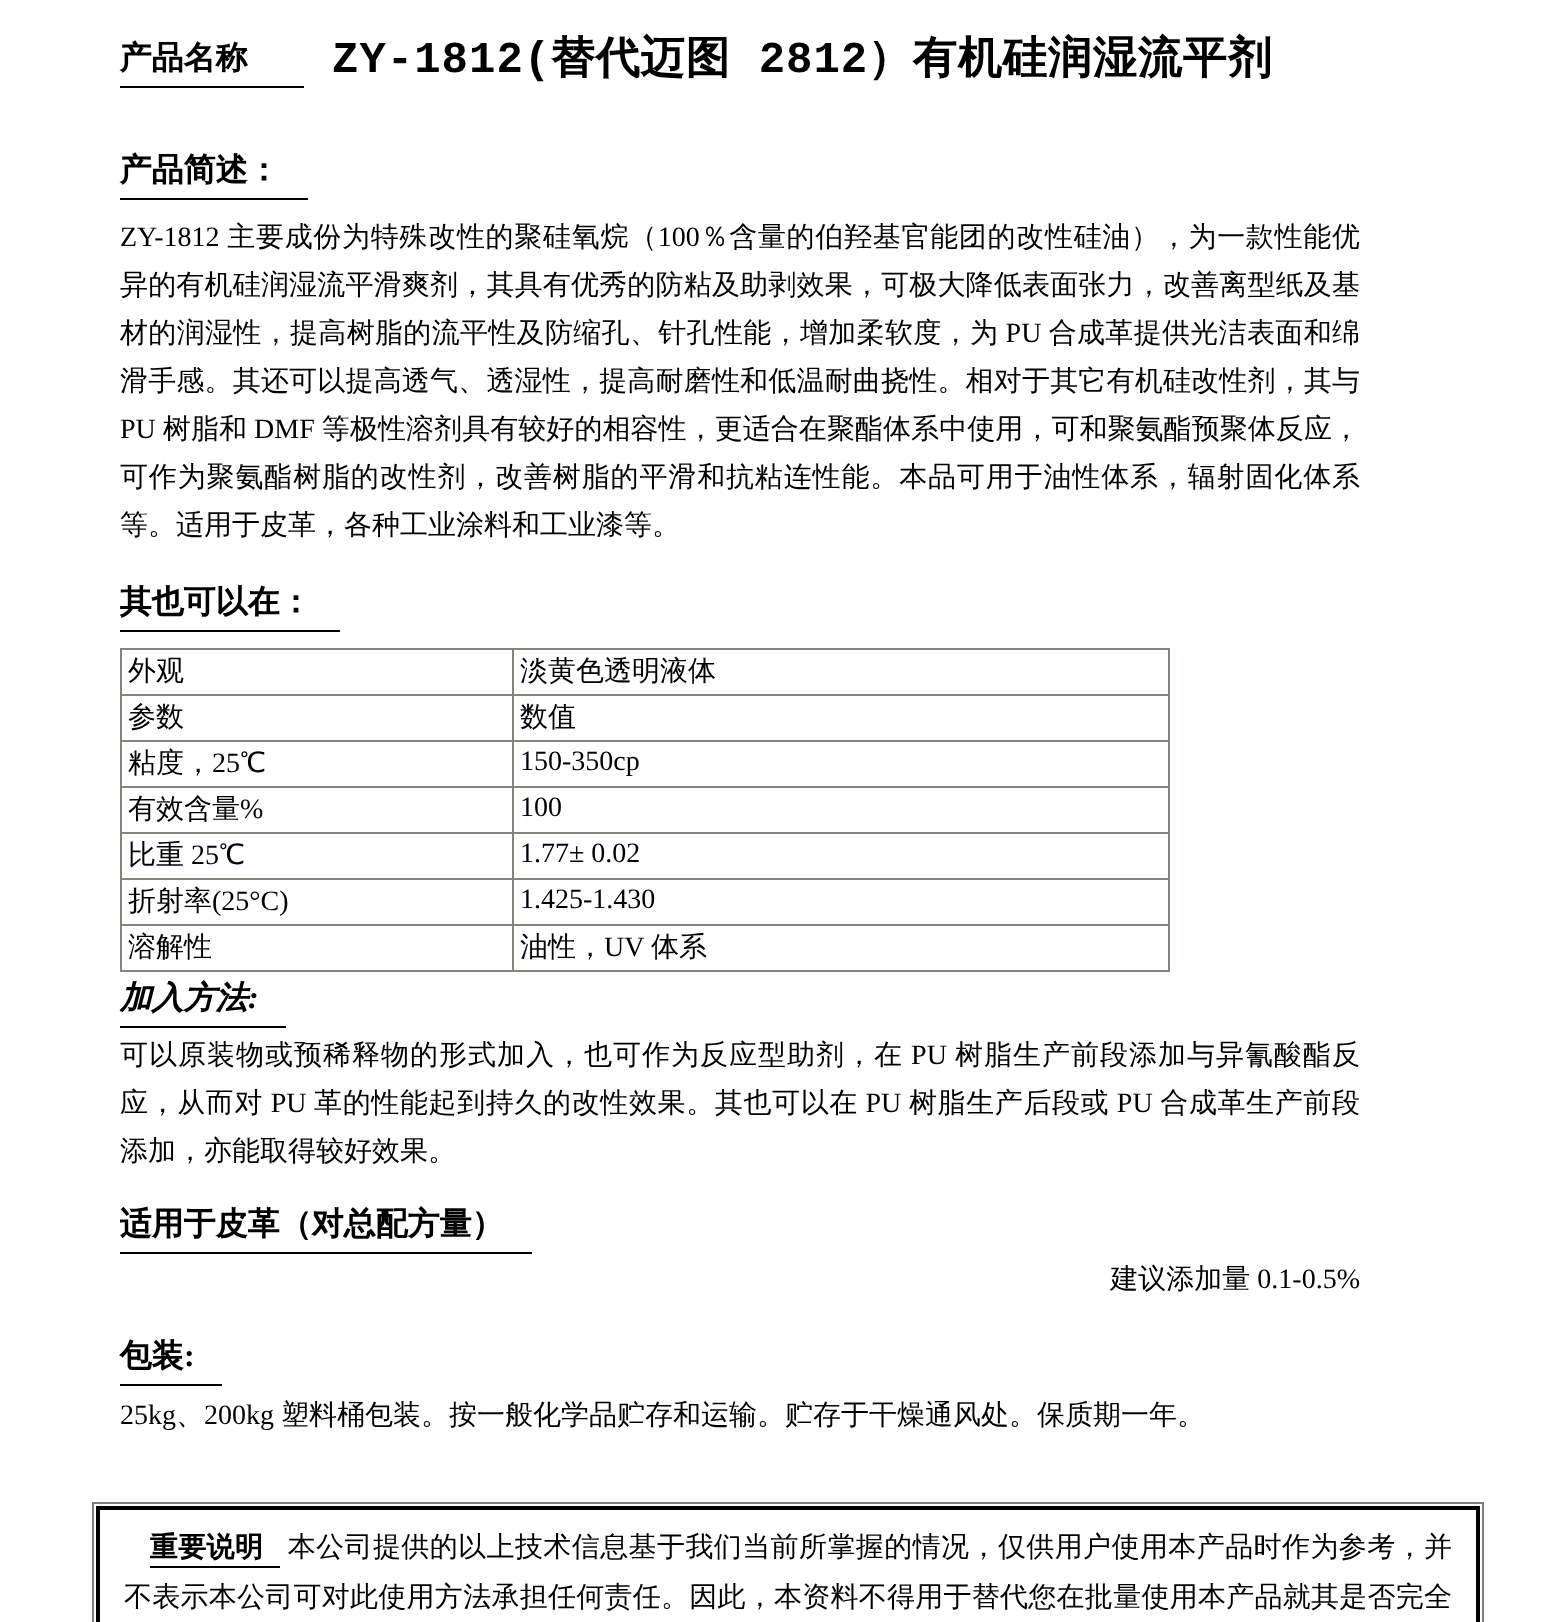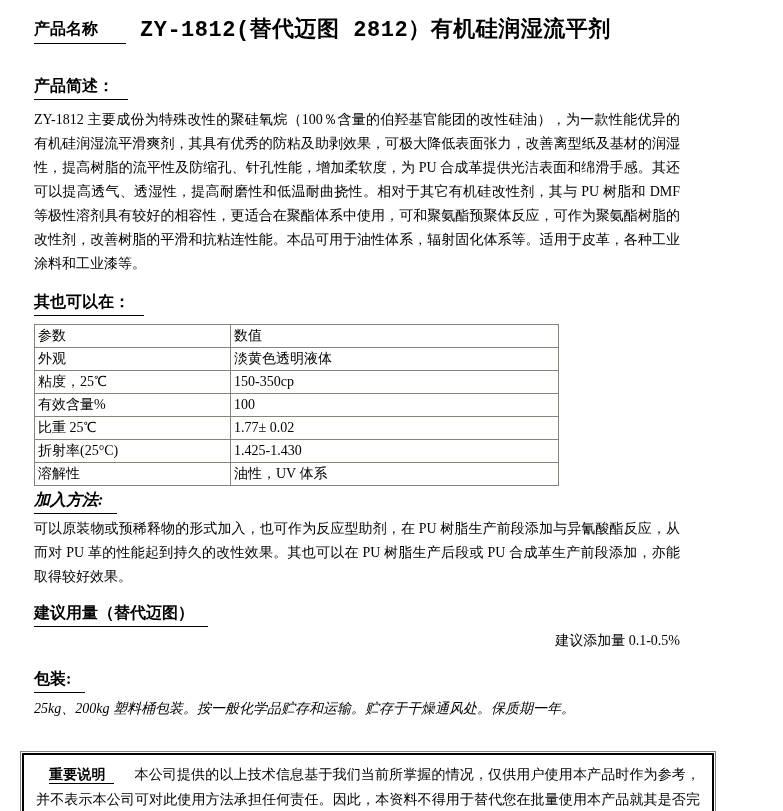--- a/index.html
+++ b/index.html
@@ -5,21 +5,21 @@
   * { margin: 0; padding: 0; box-sizing: border-box; }
   html, body { background: #ffffff; }
   body {
     width: 783px;
     height: 811px;
     font-family: "Liberation Serif", serif;
     color: #000000;
     overflow: hidden;
   }
   .page {
-    padding: 12px 38px 0 34px;
+    padding: 12px 38px 0 60px;
     width: 718px;
     height: 811px;
   }
   
   .title-row {
     display: flex;
     align-items: flex-end;
     height: 32px;
   }
   .product-name-label {
@@ -56,21 +56,21 @@
   .sec-pack h2     { margin-top: 16px; }
   
   p.body-text {
     font-size: 14px;
     line-height: 24px;
     text-align: justify;
     margin-top: 8px;
   }
   .sec-method p.body-text  { margin-top: 3px; }
   .sec-dosage p.body-text  { margin-top: 2px; text-align: right; }
-  .sec-pack p.body-text    { margin-top: 4px; text-align: left; font-style: italic; }
+  .sec-pack p.body-text    { margin-top: 4px; text-align: left; }
   
   table.props {
     margin-top: 8px;
     border-collapse: collapse;
     width: 524px;
     table-layout: fixed;
   }
   table.props td {
     border: 1px solid #84847a;
     font-size: 14px;
@@ -95,21 +95,21 @@
   .notice-box p {
     font-size: 14px;
     line-height: 25px;
     text-align: justify;
     text-indent: 13px;
   }
   .notice-label {
     font-weight: bold;
     border-bottom: 1px solid #000;
     padding: 0 8px 1px 0;
-    margin-right: 21px;
+    margin-right: 4px;
     white-space: nowrap;
   }
 </style>
 </head>
 <body>
 
 <div class="page">
 
   <div class="title-row">
     <span class="product-name-label">产品名称</span>
@@ -123,26 +123,26 @@
 
   <section class="sec-props">
     <h2 class="sec-heading"><span class="hd">其也可以在：</span></h2>
     <table class="props">
       <colgroup>
           <col class="c1">
           <col class="c2">
         </colgroup>
       <tbody>
         <tr>
+          <td>外观</td>
+          <td>淡黄色透明液体</td>
+        </tr>
+        <tr>
           <td>参数</td>
           <td>数值</td>
-        </tr>
-        <tr>
-          <td>外观</td>
-          <td>淡黄色透明液体</td>
         </tr>
         <tr>
           <td>粘度，25℃</td>
           <td>150-350cp</td>
         </tr>
         <tr>
           <td>有效含量%</td>
           <td>100</td>
         </tr>
         <tr>
@@ -160,21 +160,21 @@
       </tbody>
     </table>
   </section>
 
   <section class="sec-method">
     <h2 class="sec-heading"><span class="hd">加入方法:</span></h2>
     <p class="body-text">可以原装物或预稀释物的形式加入，也可作为反应型助剂，在 PU 树脂生产前段添加与异氰酸酯反应，从而对 PU 革的性能起到持久的改性效果。其也可以在 PU 树脂生产后段或 PU 合成革生产前段添加，亦能取得较好效果。</p>
   </section>
 
   <section class="sec-dosage">
-    <h2 class="sec-heading"><span class="hd">建议用量（替代迈图）</span></h2>
+    <h2 class="sec-heading"><span class="hd">适用于皮革（对总配方量）</span></h2>
     <p class="body-text">建议添加量 0.1-0.5%</p>
   </section>
 
   <section class="sec-pack">
     <h2 class="sec-heading"><span class="hd">包装:</span></h2>
     <p class="body-text">25kg、200kg 塑料桶包装。按一般化学品贮存和运输。贮存于干燥通风处。保质期一年。</p>
   </section>
 
   <div class="notice-box">
     <p>

